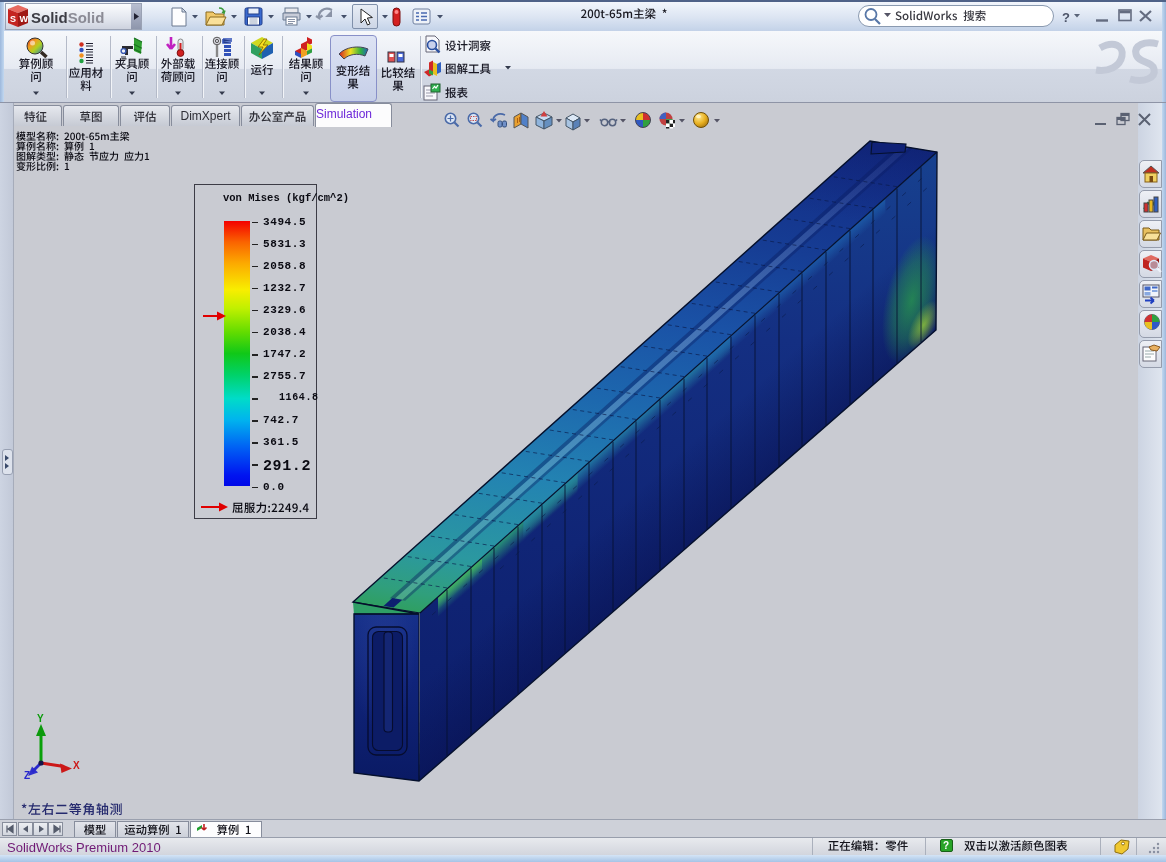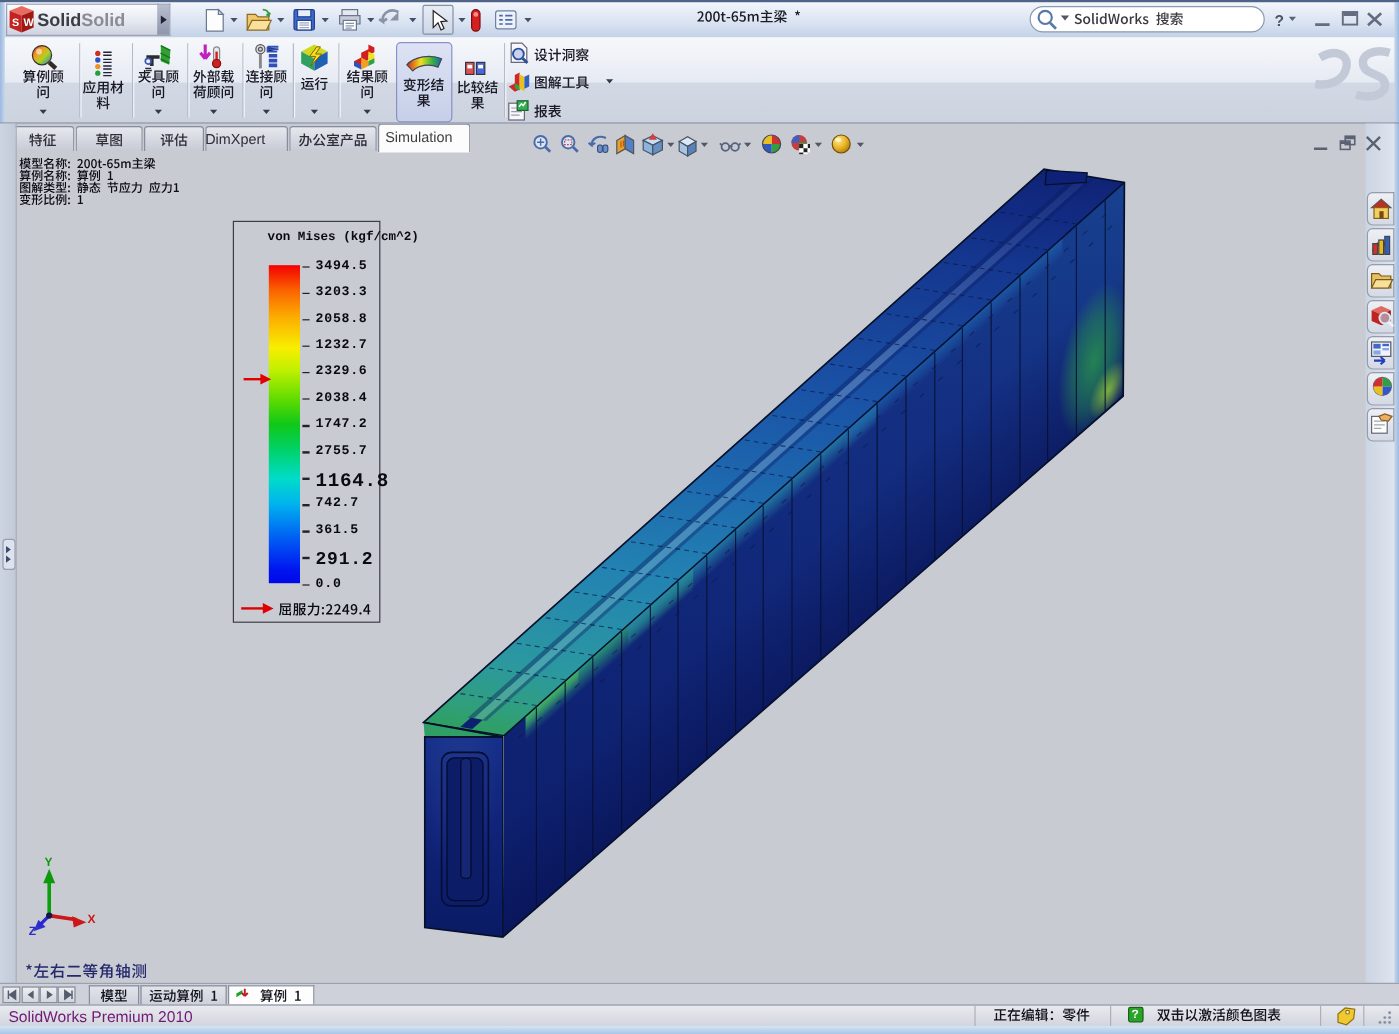--- a/index.html
+++ b/index.html
@@ -30,56 +30,56 @@
 <div class="abs" style="left:245px;top:36px;width:1px;height:62px;background:#f2f4f8"></div>
 <div class="abs" style="left:282px;top:36px;width:1px;height:62px;background:#b4bac8"></div>
 <div class="abs" style="left:283px;top:36px;width:1px;height:62px;background:#f2f4f8"></div>
 <div class="abs" style="left:420px;top:36px;width:1px;height:62px;background:#b4bac8"></div>
 <div class="abs" style="left:421px;top:36px;width:1px;height:62px;background:#f2f4f8"></div>
 <div class="abs" style="left:330px;top:35px;width:47px;height:67px;background:linear-gradient(#dde3f4,#c6cfe8);border:1px solid #8890c8;border-radius:4px"></div>
 <div class="abs" style="left:9px;top:105px;width:53px;height:21px;background:linear-gradient(#e6e8ee,#c6cad4);border:1px solid #878d9c;border-bottom:none;border-radius:3px 3px 0 0"></div>
 <div class="abs" style="left:63px;top:105px;width:56px;height:21px;background:linear-gradient(#e6e8ee,#c6cad4);border:1px solid #878d9c;border-bottom:none;border-radius:3px 3px 0 0"></div>
 <div class="abs" style="left:120px;top:105px;width:50px;height:21px;background:linear-gradient(#e6e8ee,#c6cad4);border:1px solid #878d9c;border-bottom:none;border-radius:3px 3px 0 0"></div>
 <div class="abs" style="left:171px;top:105px;width:69px;height:21px;background:linear-gradient(#e6e8ee,#c6cad4);border:1px solid #878d9c;border-bottom:none;border-radius:3px 3px 0 0"></div>
-<div class="abs" style="left:171px;top:109px;width:69px;font-size:12px;color:#2e2e36">DimXpert</div>
+<div class="abs" style="left:171px;top:109px;width:69px;text-align:center;font-size:12px;color:#2e2e36">DimXpert</div>
 <div class="abs" style="left:241px;top:105px;width:73px;height:21px;background:linear-gradient(#e6e8ee,#c6cad4);border:1px solid #878d9c;border-bottom:none;border-radius:3px 3px 0 0"></div>
 <div class="abs" style="left:315px;top:103px;width:77px;height:24px;background:#fcfcfd;border:1px solid #878d9c;border-bottom:none;border-radius:3px 3px 0 0"></div>
-<div class="abs" style="left:316px;top:107px;width:61px;text-align:right;font-size:12px;color:#404040">Simulation</div>
+<div class="abs" style="left:316px;top:107px;width:61px;text-align:left;font-size:12px;color:#6d28d9">Simulation</div>
 <div class="abs" style="left:1138px;top:103px;width:24px;height:752px;background:linear-gradient(90deg,#ccd4e2,#dfe5ef)"></div>
 <div class="abs" style="left:1139px;top:160px;width:23px;height:28px;background:linear-gradient(#eef0f5,#d4d9e4);border:1px solid #959cac;border-radius:5px 0 0 5px"></div>
 <div class="abs" style="left:1139px;top:190px;width:23px;height:28px;background:linear-gradient(#eef0f5,#d4d9e4);border:1px solid #959cac;border-radius:5px 0 0 5px"></div>
 <div class="abs" style="left:1139px;top:220px;width:23px;height:28px;background:linear-gradient(#eef0f5,#d4d9e4);border:1px solid #959cac;border-radius:5px 0 0 5px"></div>
 <div class="abs" style="left:1139px;top:250px;width:23px;height:28px;background:linear-gradient(#eef0f5,#d4d9e4);border:1px solid #959cac;border-radius:5px 0 0 5px"></div>
 <div class="abs" style="left:1139px;top:280px;width:23px;height:28px;background:linear-gradient(#eef0f5,#d4d9e4);border:1px solid #959cac;border-radius:5px 0 0 5px"></div>
 <div class="abs" style="left:1139px;top:310px;width:23px;height:28px;background:linear-gradient(#eef0f5,#d4d9e4);border:1px solid #959cac;border-radius:5px 0 0 5px"></div>
 <div class="abs" style="left:1139px;top:340px;width:23px;height:28px;background:linear-gradient(#eef0f5,#d4d9e4);border:1px solid #959cac;border-radius:5px 0 0 5px"></div>
 <div class="abs" style="left:0px;top:103px;width:14px;height:752px;background:linear-gradient(90deg,#cdd4e2,#c2c9d8);border-right:1px solid #a6acba"></div>
 <div class="abs" style="left:2px;top:449px;width:11px;height:26px;background:#dde2ec;border:1px solid #98a0b2;border-radius:3px"></div>
 <div class="abs" style="left:194px;top:184px;width:123px;height:335px;border:1px solid #3c3c46"></div>
 <div class="abs" style="left:224px;top:221px;width:26px;height:265px;background:linear-gradient(#f40000,#fa6400 8%,#fcaa00 16%,#f8ee00 26%,#c0f000 33%,#62dc00 42%,#10c818 50%,#00d268 58%,#00dcc8 67%,#00b4ee 75%,#0064f4 85%,#0014f0 96%,#0008e8)"></div>
 <div class="abs" style="left:286px;top:192px;width:1px;height:0"></div>
 <div class="abs" style="left:223px;top:192px;font-family:'Liberation Mono',monospace;font-size:10.5px;font-weight:bold;color:#0a0a12;white-space:nowrap">von Mises (kgf/cm^2)</div>
 <div class="abs" style="left:252px;top:221.5px;width:6px;height:1.5px;background:#222"></div>
 <div class="abs" style="left:263px;top:215.5px;font-family:'Liberation Mono',monospace;font-size:11px;font-weight:bold;color:#0a0a12;letter-spacing:0.6px">3494.5</div>
 <div class="abs" style="left:252px;top:243.6px;width:6px;height:1.5px;background:#222"></div>
-<div class="abs" style="left:263px;top:237.6px;font-family:'Liberation Mono',monospace;font-size:11px;font-weight:bold;color:#0a0a12;letter-spacing:0.6px">3203.3</div>
+<div class="abs" style="left:263px;top:237.6px;font-family:'Liberation Mono',monospace;font-size:11px;font-weight:bold;color:#0a0a12;letter-spacing:0.6px">5831.3</div>
 <div class="abs" style="left:252px;top:265.7px;width:6px;height:1.5px;background:#222"></div>
 <div class="abs" style="left:263px;top:259.7px;font-family:'Liberation Mono',monospace;font-size:11px;font-weight:bold;color:#0a0a12;letter-spacing:0.6px">2058.8</div>
 <div class="abs" style="left:252px;top:287.7px;width:6px;height:1.5px;background:#222"></div>
 <div class="abs" style="left:263px;top:281.7px;font-family:'Liberation Mono',monospace;font-size:11px;font-weight:bold;color:#0a0a12;letter-spacing:0.6px">1232.7</div>
 <div class="abs" style="left:252px;top:309.8px;width:6px;height:1.5px;background:#222"></div>
 <div class="abs" style="left:263px;top:303.8px;font-family:'Liberation Mono',monospace;font-size:11px;font-weight:bold;color:#0a0a12;letter-spacing:0.6px">2329.6</div>
 <div class="abs" style="left:252px;top:331.9px;width:6px;height:1.5px;background:#222"></div>
 <div class="abs" style="left:263px;top:325.9px;font-family:Liberation Mono, monospace;font-size:11px;font-weight:bold;color:#0a0a12;letter-spacing:0.6px">2038.4</div>
 <div class="abs" style="left:252px;top:354.0px;width:6px;height:1.5px;background:#222"></div>
 <div class="abs" style="left:263px;top:348.0px;font-family:'Liberation Mono',monospace;font-size:11px;font-weight:bold;color:#0a0a12;letter-spacing:0.6px">1747.2</div>
 <div class="abs" style="left:252px;top:376.1px;width:6px;height:1.5px;background:#222"></div>
 <div class="abs" style="left:263px;top:370.1px;font-family:'Liberation Mono',monospace;font-size:11px;font-weight:bold;color:#0a0a12;letter-spacing:0.6px">2755.7</div>
 <div class="abs" style="left:252px;top:398.2px;width:6px;height:1.5px;background:#222"></div>
-<div class="abs" style="left:263px;top:392.2px;font-family:'Liberation Mono',monospace;font-size:16px;font-weight:bold;color:#0a0a12;letter-spacing:0.6px">1164.8</div>
+<div class="abs" style="left:279px;top:392.2px;font-family:'Liberation Mono',monospace;font-size:10px;font-weight:bold;color:#0a0a12;letter-spacing:0.6px">1164.8</div>
 <div class="abs" style="left:252px;top:420.2px;width:6px;height:1.5px;background:#222"></div>
 <div class="abs" style="left:263px;top:414.2px;font-family:'Liberation Mono',monospace;font-size:11px;font-weight:bold;color:#0a0a12;letter-spacing:0.6px">742.7</div>
 <div class="abs" style="left:252px;top:442.3px;width:6px;height:1.5px;background:#222"></div>
 <div class="abs" style="left:263px;top:436.3px;font-family:'Liberation Mono',monospace;font-size:11px;font-weight:bold;color:#0a0a12;letter-spacing:0.6px">361.5</div>
 <div class="abs" style="left:252px;top:464.4px;width:6px;height:1.5px;background:#222"></div>
 <div class="abs" style="left:263px;top:458.4px;font-family:'Liberation Mono',monospace;font-size:15px;font-weight:bold;color:#0a0a12;letter-spacing:0.6px">291.2</div>
 <div class="abs" style="left:252px;top:486.5px;width:6px;height:1.5px;background:#222"></div>
 <div class="abs" style="left:263px;top:480.5px;font-family:'Liberation Mono',monospace;font-size:11px;font-weight:bold;color:#0a0a12;letter-spacing:0.6px">0.0</div>
 <div class="abs" style="left:0px;top:819px;width:1166px;height:18px;background:#ced1d9;border-top:1px solid #9aa0ae"></div>
 <div class="abs" style="left:2px;top:822px;width:15px;height:14px;background:linear-gradient(#eceef2,#d2d6de);border:1px solid #888e9c"></div>

